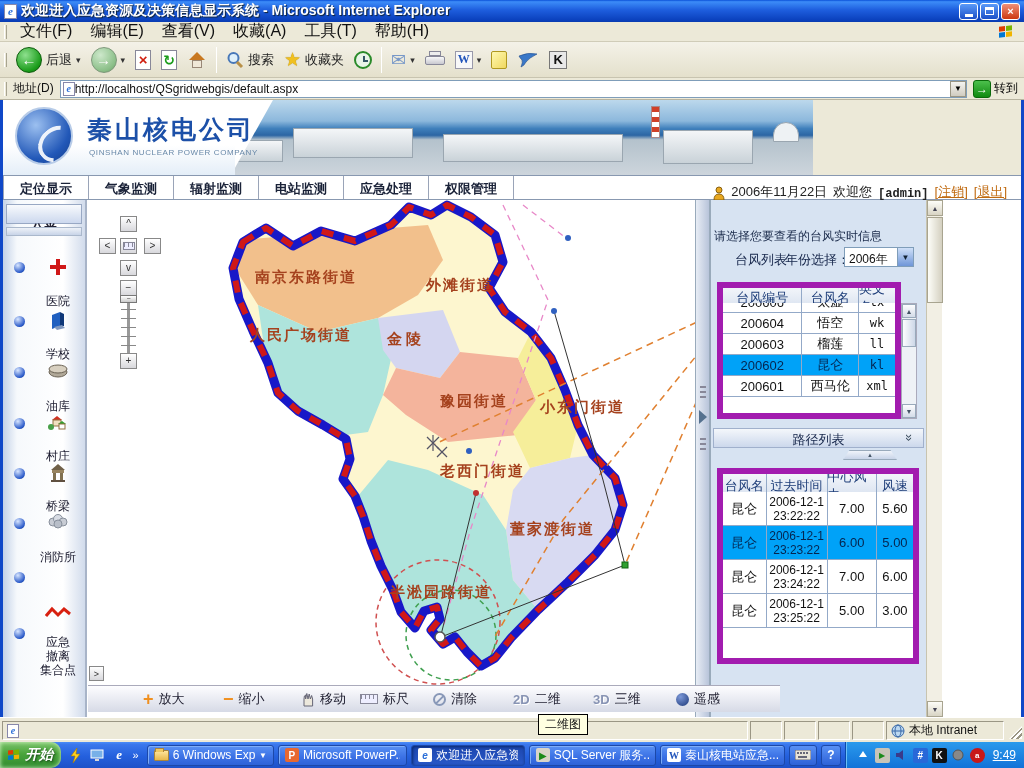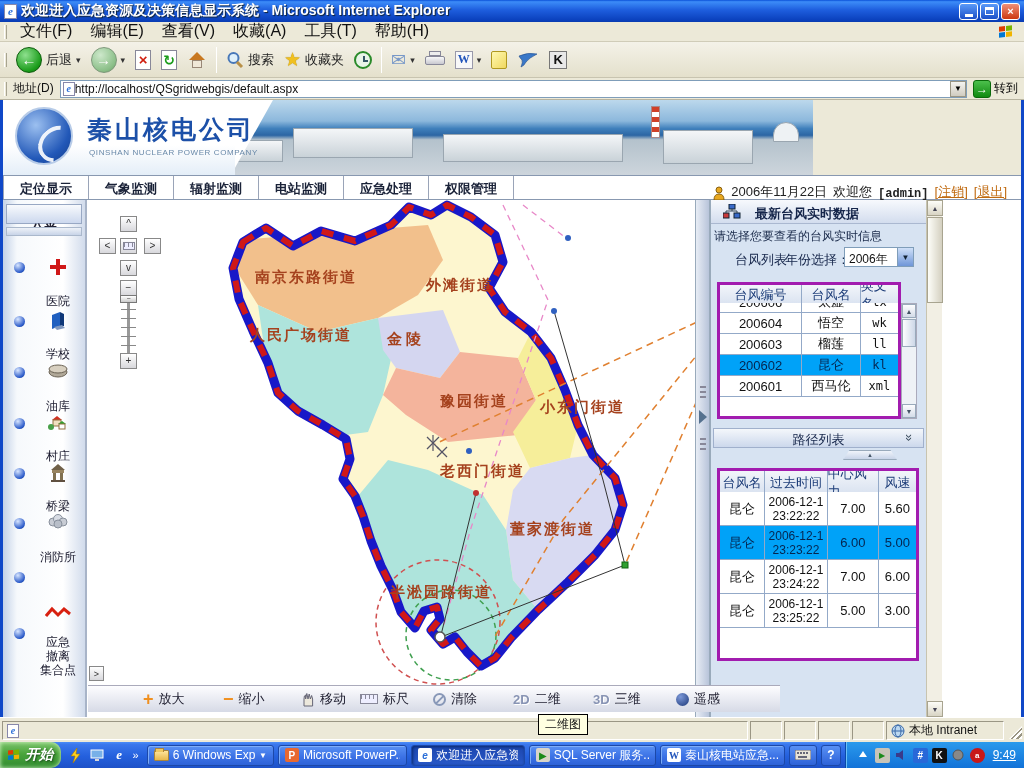--- a/index.html
+++ b/index.html
@@ -148,21 +148,21 @@
   .rp-head { position:absolute; left:0; top:0; width:216px; height:24px; background:linear-gradient(180deg,#f7f9fd,#d3ddee);
     border-bottom:1px solid #aab8d0; }
   .rp-title { position:absolute; left:44px; top:5px; font-size:13px; color:#15254a; font-weight:bold; }
   .rp-sub { position:absolute; left:3px; top:28px; font-size:12px; color:#1a2a4a; }
   .rp-lbl { position:absolute; font-size:13px; color:#15254a; }
   .ysel { position:absolute; left:133px; top:47px; width:70px; height:20px; background:#fff; border:1px solid #7f9db9; display:flex; }
   .ysel .val { flex:1; font-size:12px; padding:3px 0 0 4px; color:#111; }
   .ysel .db { width:16px; height:18px; background:linear-gradient(180deg,#cfe0f8,#6f96d8); border-left:1px solid #7f9db9; color:#123;
     font-size:8px; display:flex; align-items:center; justify-content:center; }
 
-  .tbl { position:absolute; background:#fff; border:3px solid #a21caf; }
+  .tbl { position:absolute; background:#fff; border:6px solid #a21caf; }
   .trow { display:flex; }
   .tc { border-right:1px solid #93a9c8; border-bottom:1px solid #93a9c8; display:flex; align-items:center; justify-content:center;
     font-size:13px; color:#111; background:#fff; overflow:hidden; }
   .th .tc { background:linear-gradient(180deg,#f2f5fa,#d9e2f0); color:#1c3c78; }
   .trow.sel .tc { background:#00a2f8; color:#05254f; }
   .mono { font-family:"DejaVu Sans Mono","Liberation Mono",monospace; font-size:12px; }
   .tc2l { flex-direction:column; line-height:14px; font-size:12px; justify-content:center; }
 
   .sbv { position:absolute; width:16px; background:#eef2f6; border:1px solid #aab; }
   .sbtn { width:14px; height:14px; background:linear-gradient(180deg,#fdfdfe,#d4dce8); border:1px solid #9ab; color:#456;
@@ -576,29 +576,20 @@
     </div>
   </div>
 
   <div class="vsplit">
     <span class="dots" style="top:186px;"></span>
     <span class="arr"></span>
     <span class="dots" style="top:238px;"></span>
   </div>
 
   <div class="rpanel">
-    <div class="rp-head">
-      <svg width="18" height="15" viewBox="0 0 18 15" style="position:absolute;left:12px;top:4px;">
-        <rect x="6" y="0" width="6" height="5" fill="#3a6ac8" stroke="#123"></rect>
-        <rect x="0" y="9" width="6" height="5" fill="#c83a3a" stroke="#123"></rect>
-        <rect x="11" y="9" width="6" height="5" fill="#3a6ac8" stroke="#123"></rect>
-        <path d="M9,5 L9,7 M3,9 L3,7 L14,7 L14,9" fill="none" stroke="#345" stroke-width="1"></path>
-      </svg>
-      <span class="rp-title">最新台风实时数据</span>
-    </div>
     <span class="rp-sub">请选择您要查看的台风实时信息</span>
     <span class="rp-lbl" style="left:24px;top:51px;">台风列表</span>
     <span class="rp-lbl" style="left:74px;top:51px;">年份选择：</span>
     <span class="ysel">
       <span class="val">2006年</span>
       <span class="db">▼</span>
     </span>
 
     <div class="tbl th" style="left:6px;top:82px;width:184px;">
       <div class="trow">

